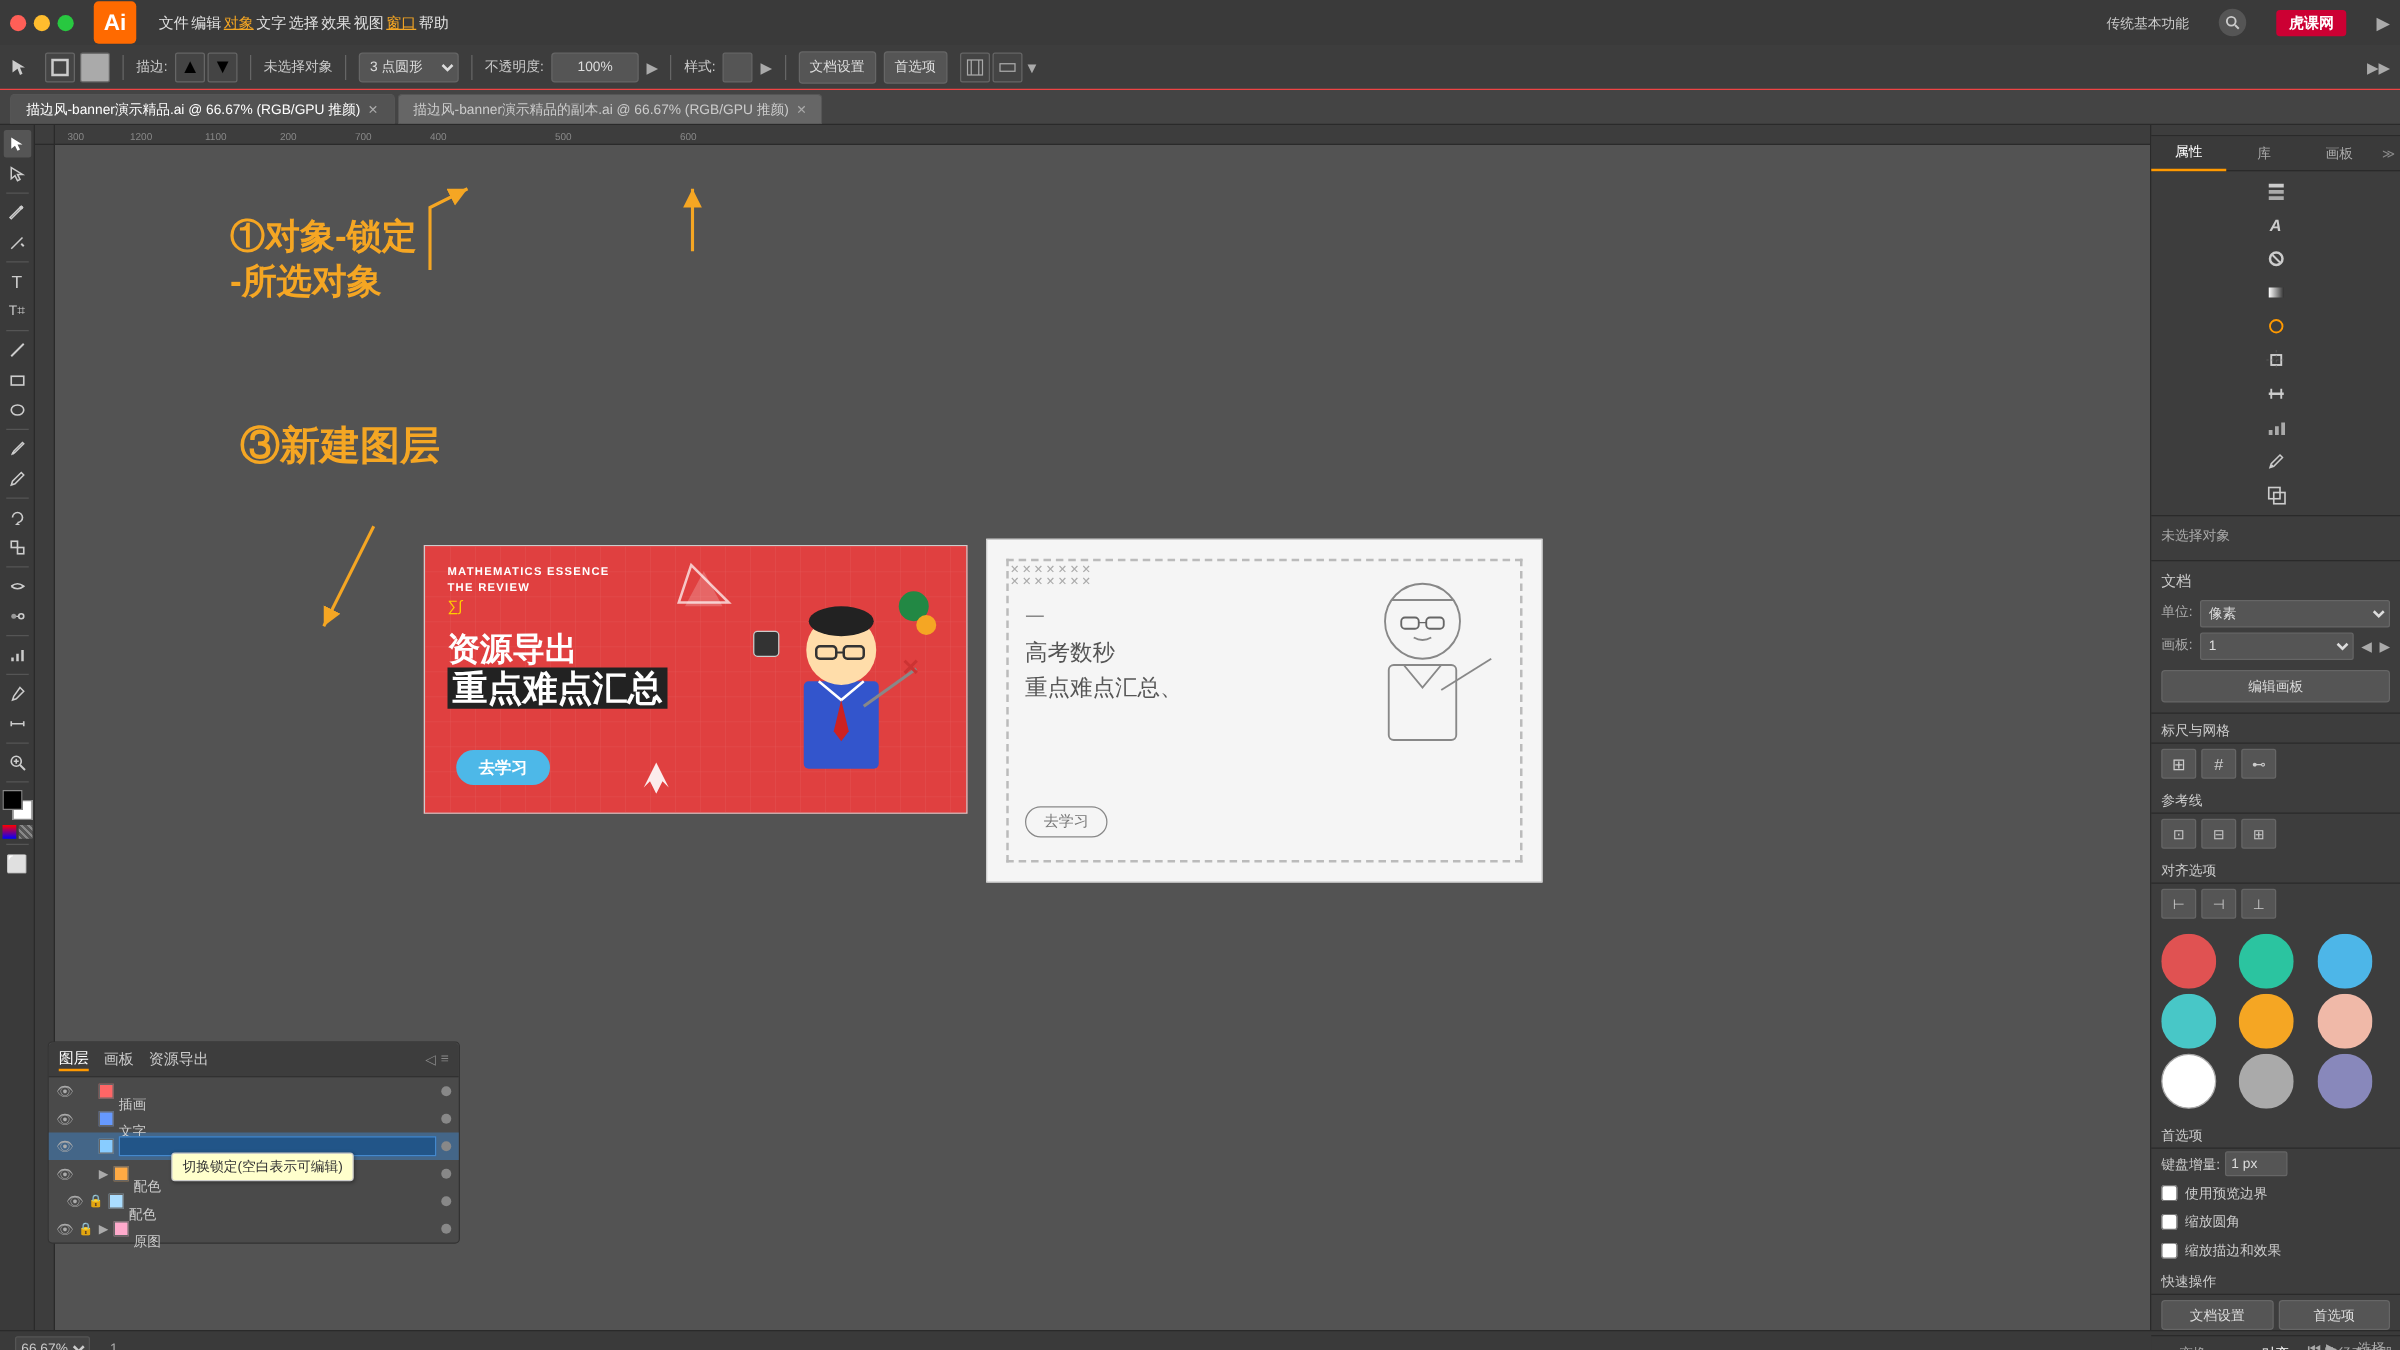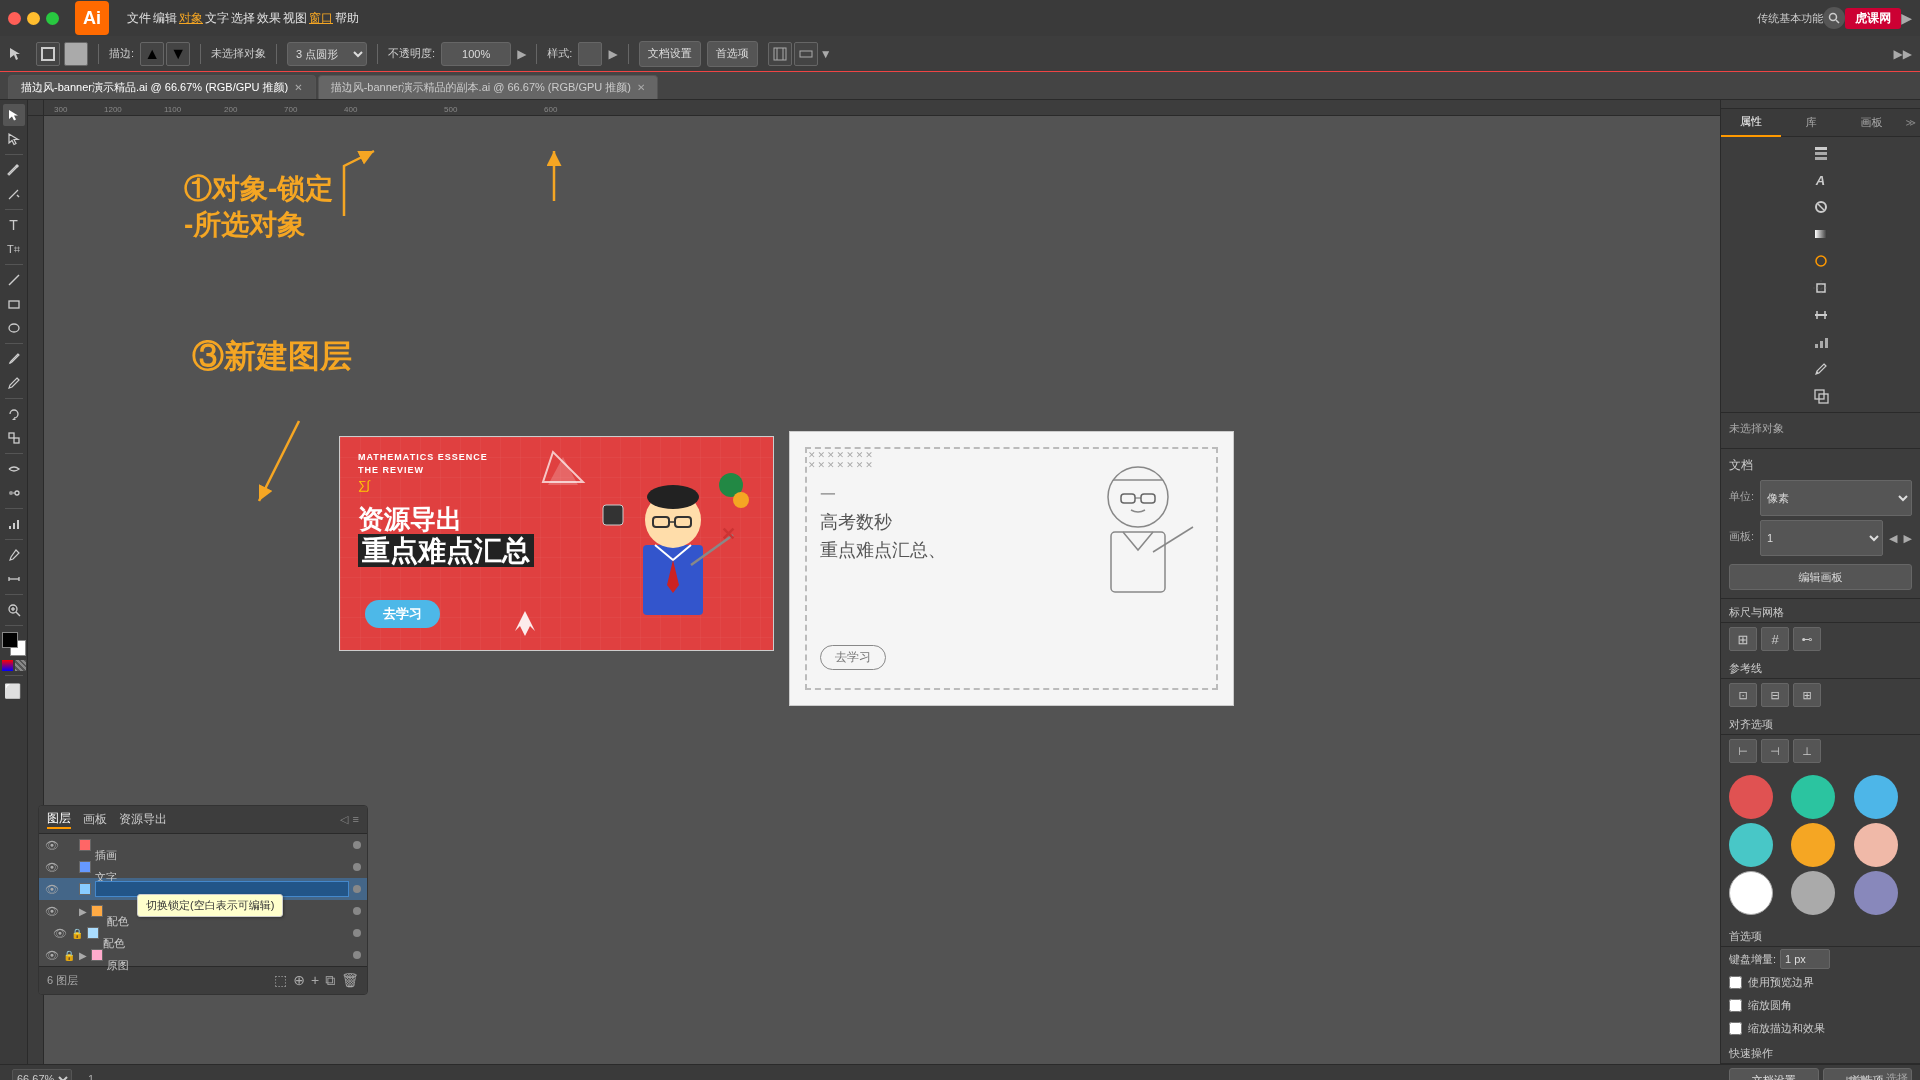--- a/index.html
+++ b/index.html
@@ -150,21 +150,21 @@
     .right-panel-tabs {
       height: 28px; background: #3a3a3a; display: flex; align-items: center;
       border-bottom: 1px solid #2a2a2a;
     }
     .rp-tab { flex: 1; text-align: center; font-size: 11px; color: #aaa; cursor: pointer; padding: 6px 0; }
     .rp-tab.active { color: #fff; border-bottom: 2px solid #f90; }
     .rp-section { padding: 8px; border-bottom: 1px solid #2a2a2a; }
     .rp-label { font-size: 11px; color: #aaa; margin-bottom: 4px; }
     .rp-title { font-size: 12px; color: #ccc; margin-bottom: 6px; }
     .rp-row { display: flex; align-items: center; gap: 6px; margin-bottom: 4px; }
-    .rp-select { height: 36px; background: #555; border: 1px solid #666; color: #ddd; font-size: 11px; padding: 0 2px; border-radius: 2px; flex: 1; }
+    .rp-select { height: 22px; background: #555; border: 1px solid #666; color: #ddd; font-size: 11px; padding: 0 2px; border-radius: 2px; flex: 1; }
     .rp-big-btn {
       width: 100%; height: 26px; background: #555; border: 1px solid #666;
       color: #ddd; font-size: 11px; cursor: pointer; border-radius: 3px; margin-top: 4px;
     }
     .color-swatch-grid { display: grid; grid-template-columns: repeat(3, 1fr); gap: 4px; padding: 8px; }
     .color-swatch { width: 44px; height: 44px; border-radius: 50%; cursor: pointer; border: 2px solid transparent; }
     .rp-section-title { font-size: 11px; color: #ccc; padding: 6px 8px 2px; border-bottom: 1px solid #2a2a2a; }
     .checkbox-row { display: flex; align-items: center; gap: 6px; padding: 4px 8px; font-size: 11px; color: #ccc; }
     .checkbox-row input[type="checkbox"] { cursor: pointer; }
     .rp-number-input { display: flex; align-items: center; gap: 4px; padding: 2px 8px; font-size: 11px; color: #ccc; }
@@ -187,21 +187,21 @@
     .status-item { display: flex; align-items: center; gap: 4px; }
     .rt-icon { width: 24px; height: 24px; display: flex; align-items: center; justify-content: center; cursor: pointer; font-size: 14px; color: #aaa; border-radius: 3px; }
 
     
     .arrow-annotation {
       position: absolute;
       pointer-events: none;
     }
 
     .top-right-controls {
-      display: flex; align-items: center; gap: 0; margin-left: auto; justify-content: flex-end;
+      display: flex; align-items: center; gap: 24px; margin-left: auto; justify-content: flex-end;
     }
 
     
     .app-bar {
       width: 100%; height: 36px; background: #3a3a3a;
       display: flex; align-items: center; padding: 0 8px; gap: 8px;
     }
 
     
     .expand-icon { font-size: 10px; color: #aaa; }
@@ -871,23 +871,13 @@
     <div class="layers-row">
       <span class="layer-eye">👁</span>
       <span class="layer-lock" style="color:#ccc;">🔒</span>
       <span class="expand-icon">▶</span>
       <div class="layer-color" style="background:#ffaacc;"></div>
       <span class="layer-name">原图</span>
       <div class="layer-dot"></div>
     </div>
   </div>
 
-  <div class="layers-footer">
-    <span>6 图层</span>
-    <div style="margin-left:auto;display:flex;gap:6px;">
-      <span class="layers-footer-btn" title="建立/释放剪切蒙版">⬚</span>
-      <span class="layers-footer-btn" title="新建子图层">⊕</span>
-      <span class="layers-footer-btn" title="新建图层">+</span>
-      <span class="layers-footer-btn" title="复制图层">⧉</span>
-      <span class="layers-footer-btn" title="删除图层">🗑</span>
-    </div>
-  </div>
 </div>
 
 </body></html>

